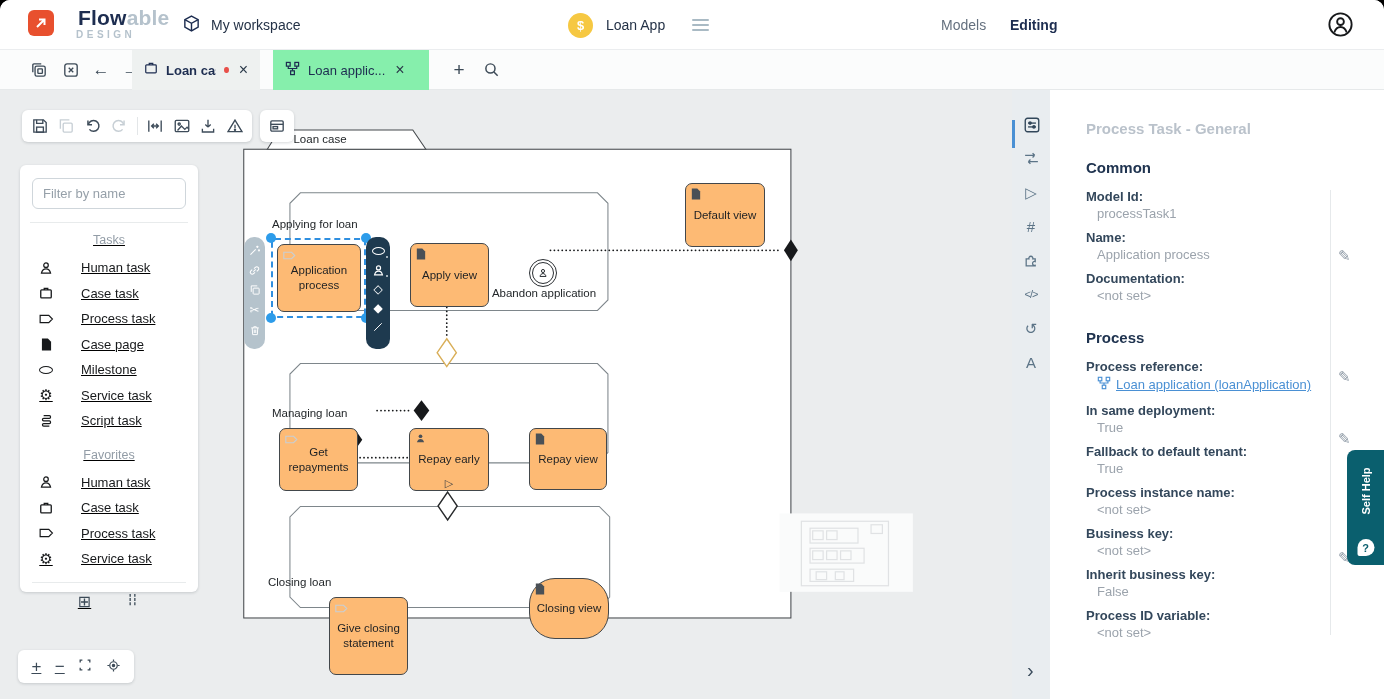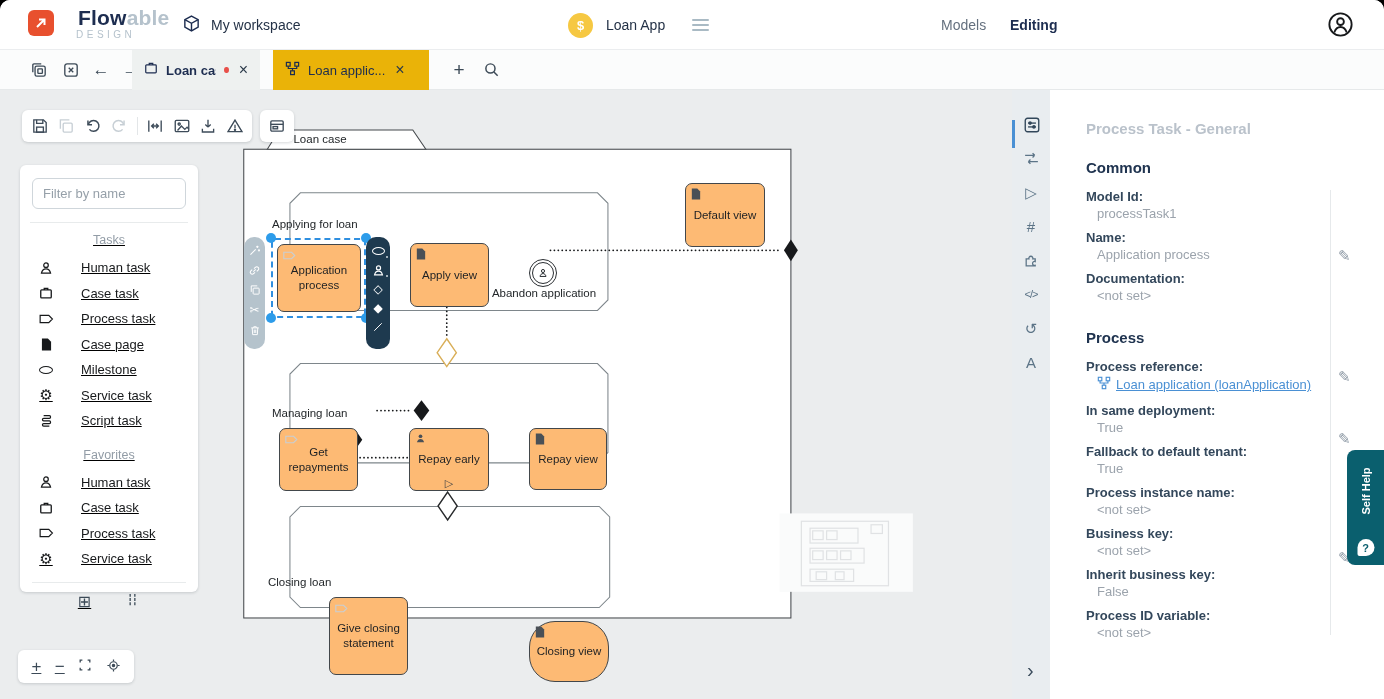--- a/index.html
+++ b/index.html
@@ -7,42 +7,42 @@
   .app { position:relative; width:1384px; height:699px; background:#fff; overflow:hidden;
          font-family:"Liberation Sans",sans-serif; border-radius:10px 10px 0 0; }
 
   
   .header { position:absolute; left:0; top:0; width:1384px; height:50px; background:#fff;
             border-bottom:1px solid #ebedef; z-index:40; }
   .logo-mark { position:absolute; left:28px; top:10px; width:26px; height:26px; background:#e8502e;
                border-radius:6px; display:flex; align-items:center; justify-content:center; }
   .brand { position:absolute; left:62px; top:6px; font-size:21px; font-weight:bold; letter-spacing:.2px;margin-left:16px; }
   .brand .flow { color:#1d2d50; } .brand .able { color:#b5c2cc; }
-  .brand-sub { position:absolute; left:76px; top:29px; font-size:10px; font-weight:normal;
+  .brand-sub { position:absolute; left:76px; top:29px; font-size:10px; font-weight:bold;
                letter-spacing:3.5px; color:#b5c2cc;text-align:right; }
   .workspace { position:absolute; left:182px; top:13px; display:flex; align-items:center; gap:10px;
                color:#243247; font-size:14px; font-weight:500; height:24px; }
   .appchip { position:absolute; left:568px; top:12px; display:flex; align-items:center; gap:13px; height:26px; }
   .coin { width:25px; height:25px; border-radius:50%; background:#f6c842; color:#fff; font-weight:bold;
           font-size:13px; display:flex; align-items:center; justify-content:center; }
   .appname { color:#243247; font-size:14px; font-weight:500; }
   .hamburger { margin-left:14px; display:flex; flex-direction:column; gap:3px; }
   .hamburger i { display:block; width:17px; height:2px; background:#a9bac4; border-radius:1px; }
   .nav-models { position:absolute; left:941px; top:17px; font-size:14px; color:#64707e; }
   .nav-editing { position:absolute; left:1010px; top:17px; font-size:14px; font-weight:bold; color:#1d2d50; }
   .avatar { position:absolute; left:1327px; top:11px; width:27px; height:27px; }
 
   
   .tabbar { position:absolute; left:0; top:50px; width:1384px; height:40px; background:#fbfcfc;
             border-bottom:1px solid #e6e9ea; z-index:39; }
   .tb-ic { position:absolute; top:11px; width:18px; height:18px; color:#3c4a57; font-size:17px;
            line-height:18px; text-align:center; cursor:pointer; }
   .tab { position:absolute; top:0; height:40px; display:flex; align-items:center; gap:8px; padding:0 12px; }
   .tab-active { left:132px; width:128px; background:#eef1f0; }
-  .tab-inactive { left:273px; width:156px; background:#eab308; }
+  .tab-inactive { left:273px; width:156px; background:#86efac; }
   .tab .tlabel { font-size:13px; color:#1d2d50; white-space:nowrap; overflow:hidden; }
   .tab-active .tlabel { font-weight:bold; }
   .reddot { width:6px; height:6px; border-radius:50%; background:#e8504a; }
   .tab .x { font-size:16px; color:#2b3a4a; margin-left:2px; cursor:pointer; }
 
   
   .canvas { position:absolute; left:0; top:90px; width:1012px; height:609px; background:#ebedee; }
   .diagram { position:absolute; left:0; top:0; }
 
   .float-card { position:absolute; background:#fff; border-radius:6px;
@@ -325,21 +325,21 @@
       <span>Repay view</span>
     </div>
     <div class="task" style="left:329px; top:507px; width:79px; height:78px;">
       <span class="corner-ic">
         <svg width="13" height="9" viewBox="0 0 16 11" fill="none" stroke="#c9ced2" stroke-width="1.4">
             <polygon points="1,1.5 10.5,1.5 14.5,5.5 10.5,9.5 1,9.5"></polygon>
           </svg>
       </span>
       <span>Give closing statement</span>
     </div>
-    <div class="task" style="left:529px; top:531px; width:80px; height:61px;border-radius:26px;">
+    <div class="task" style="left:529px; top:488px; width:80px; height:61px;border-radius:26px;">
       <span class="corner-ic">
         <svg width="10" height="12" viewBox="0 0 12 14">
             <path d="M1 0.5h6.5L11 4v9.5H1z" fill="#4a5056"></path>
           </svg>
       </span>
       <span>Closing view</span>
     </div>
     <div class="task" style="left:685px; top:93px; width:80px; height:64px;">
       <span class="corner-ic">
         <svg width="10" height="12" viewBox="0 0 12 14">

